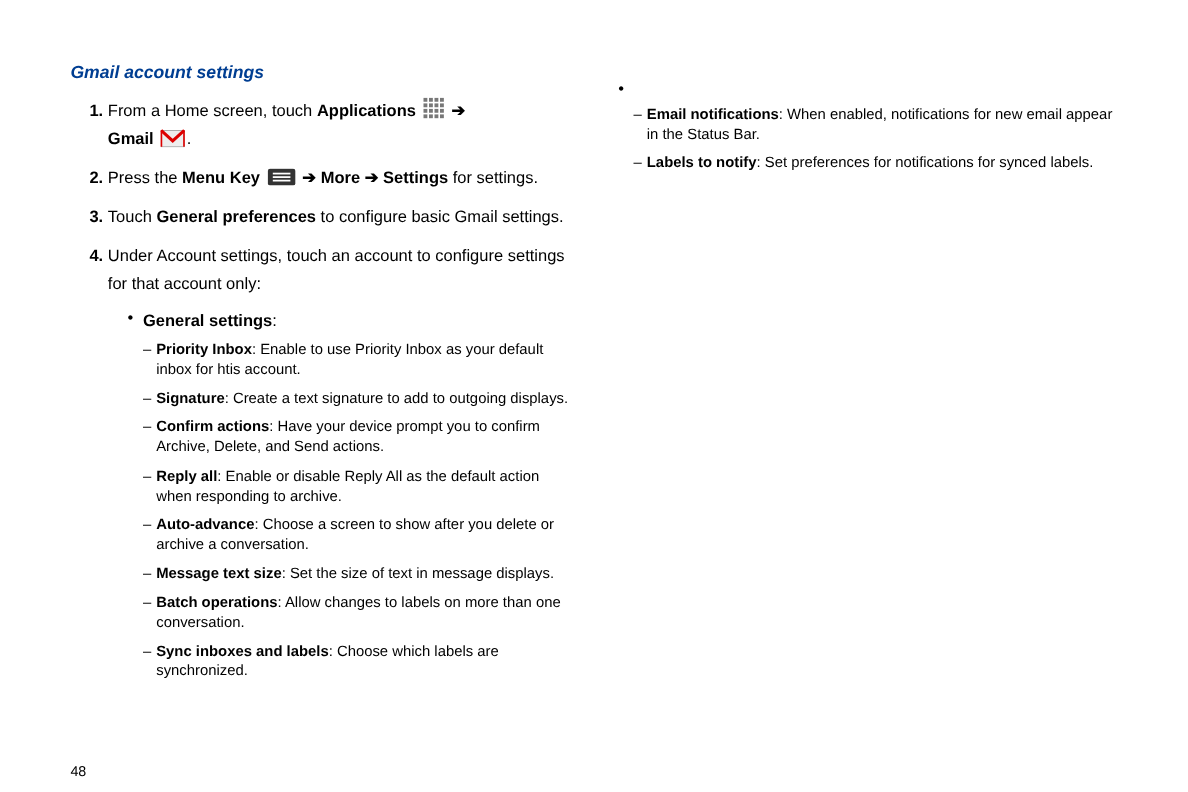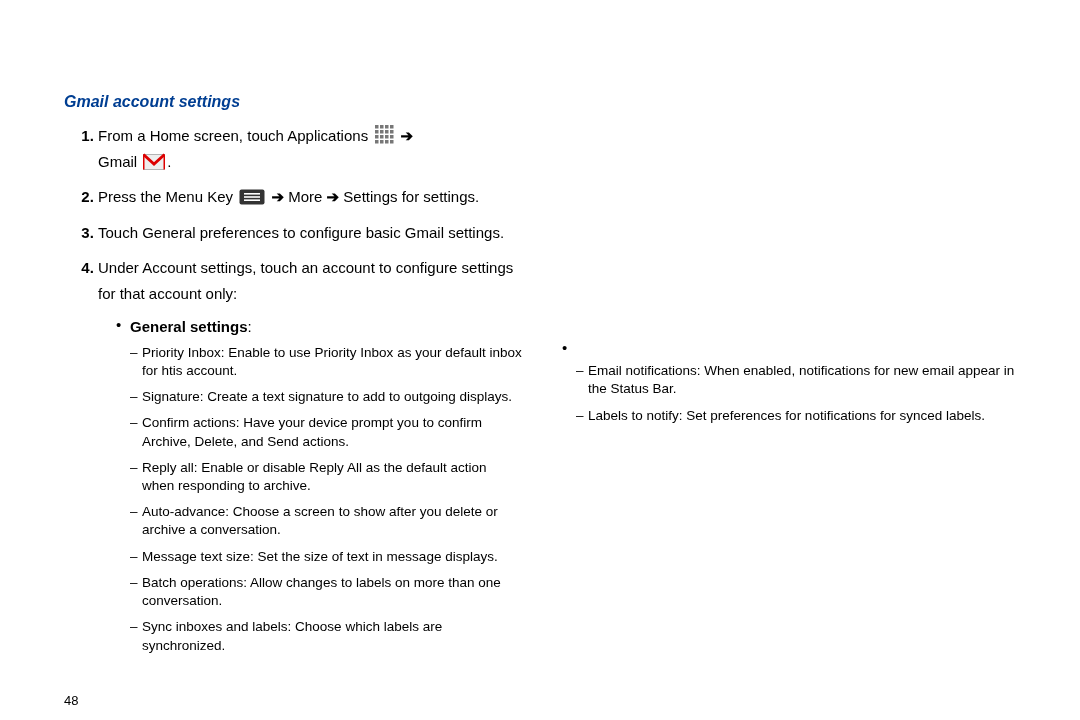--- a/index.html
+++ b/index.html
@@ -12,21 +12,20 @@
     color: #000;
   }
   .page {
     position: relative;
     width: 1080px;
     height: 720px;
     box-sizing: border-box;
     padding: 58px 60px 20px 64px;
     display: flex;
     gap: 40px;
-    align-items: center;
   }
   .col {
     flex: 1 1 50%;
   }
   .section-title {
     color: #003E92;
     font-weight: bold;
     font-style: italic;
     font-size: 16px;
     margin-bottom: 12px;
@@ -72,23 +71,23 @@
   }
   .dash-list .dash-item {
     display: flex;
     margin-bottom: 8px;
   }
   .dash-list .dash-mark {
     width: 12px;
     flex-shrink: 0;
   }
   .dash-list .dash-body b {
-    font-weight: normal;
-  }
-  .b { font-weight: normal; }
+    font-weight: bold;
+  }
+  .b { font-weight: bold; }
   .arrow {
     font-weight: bold;
     font-family: "Arial", sans-serif;
   }
   
   .icon-apps {
     display: inline-block;
     vertical-align: -3px;
     width: 20px;
     height: 20px;

